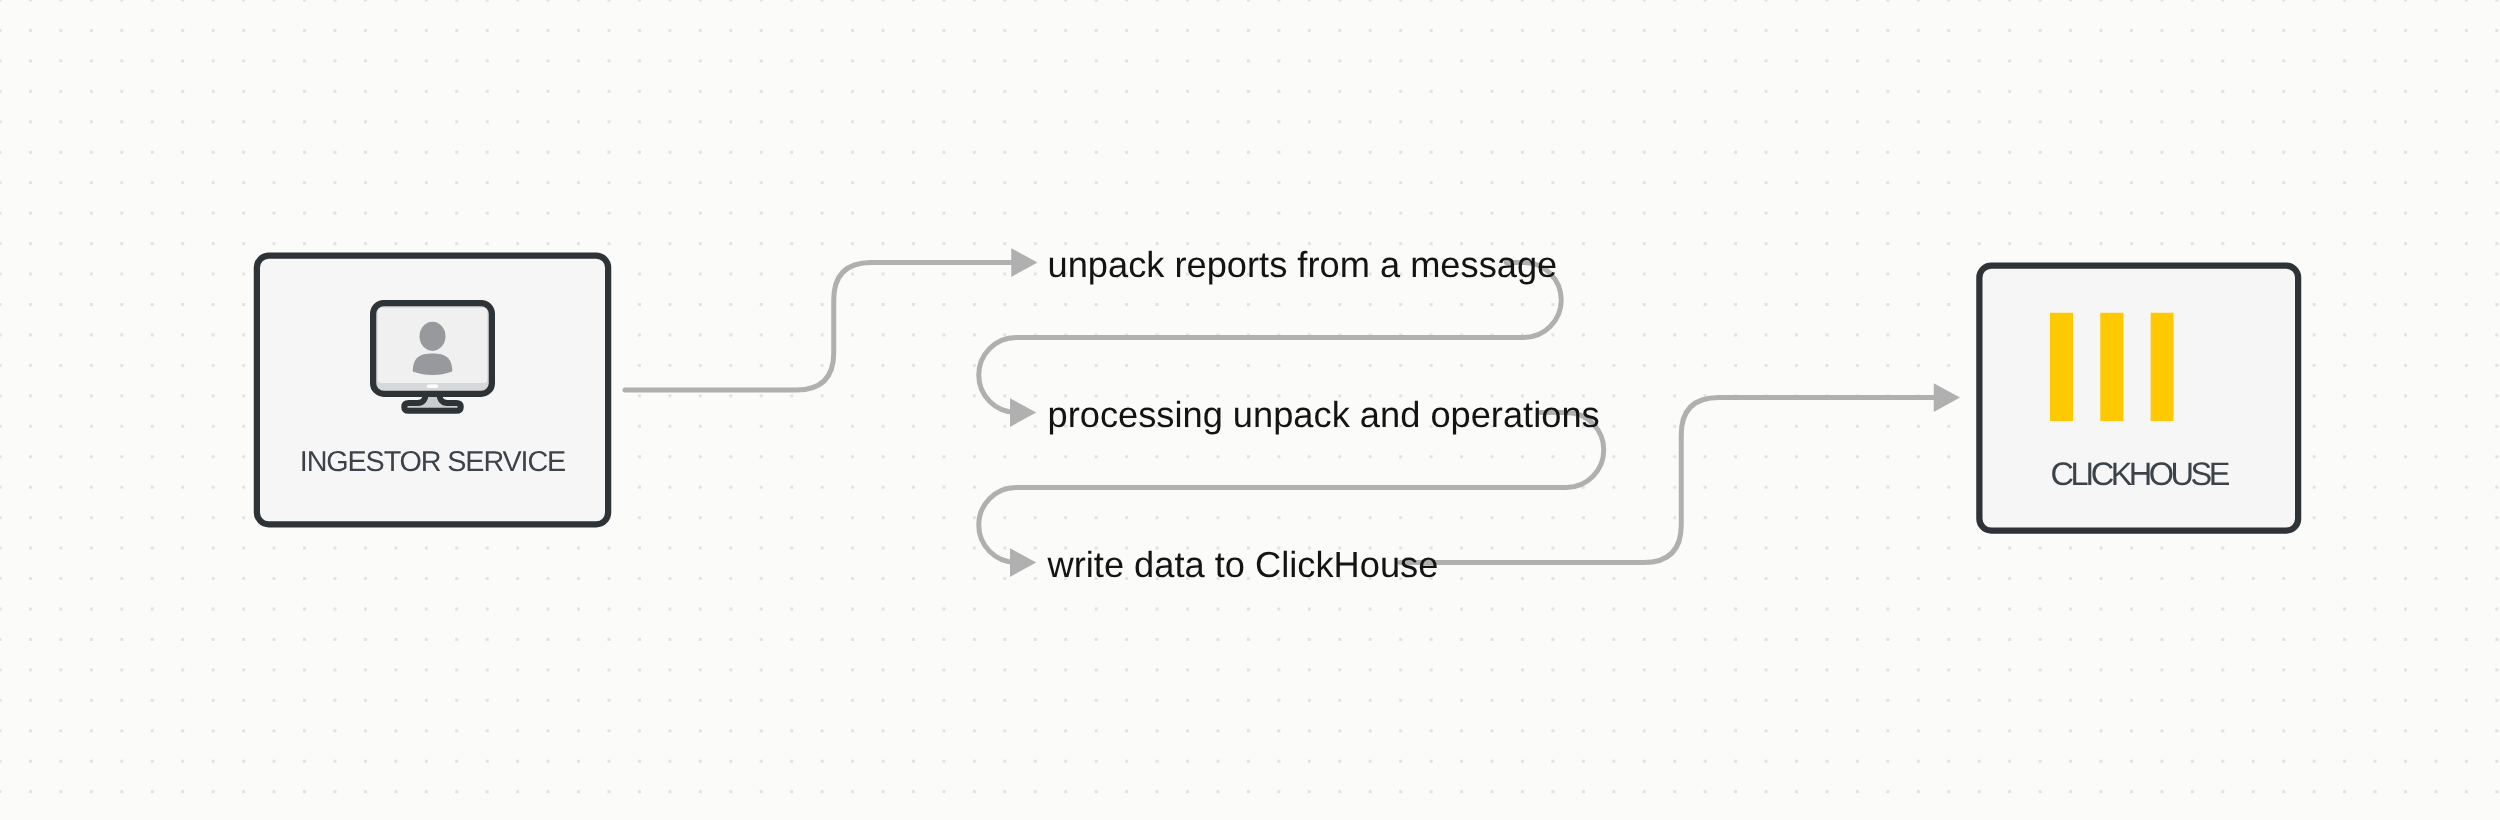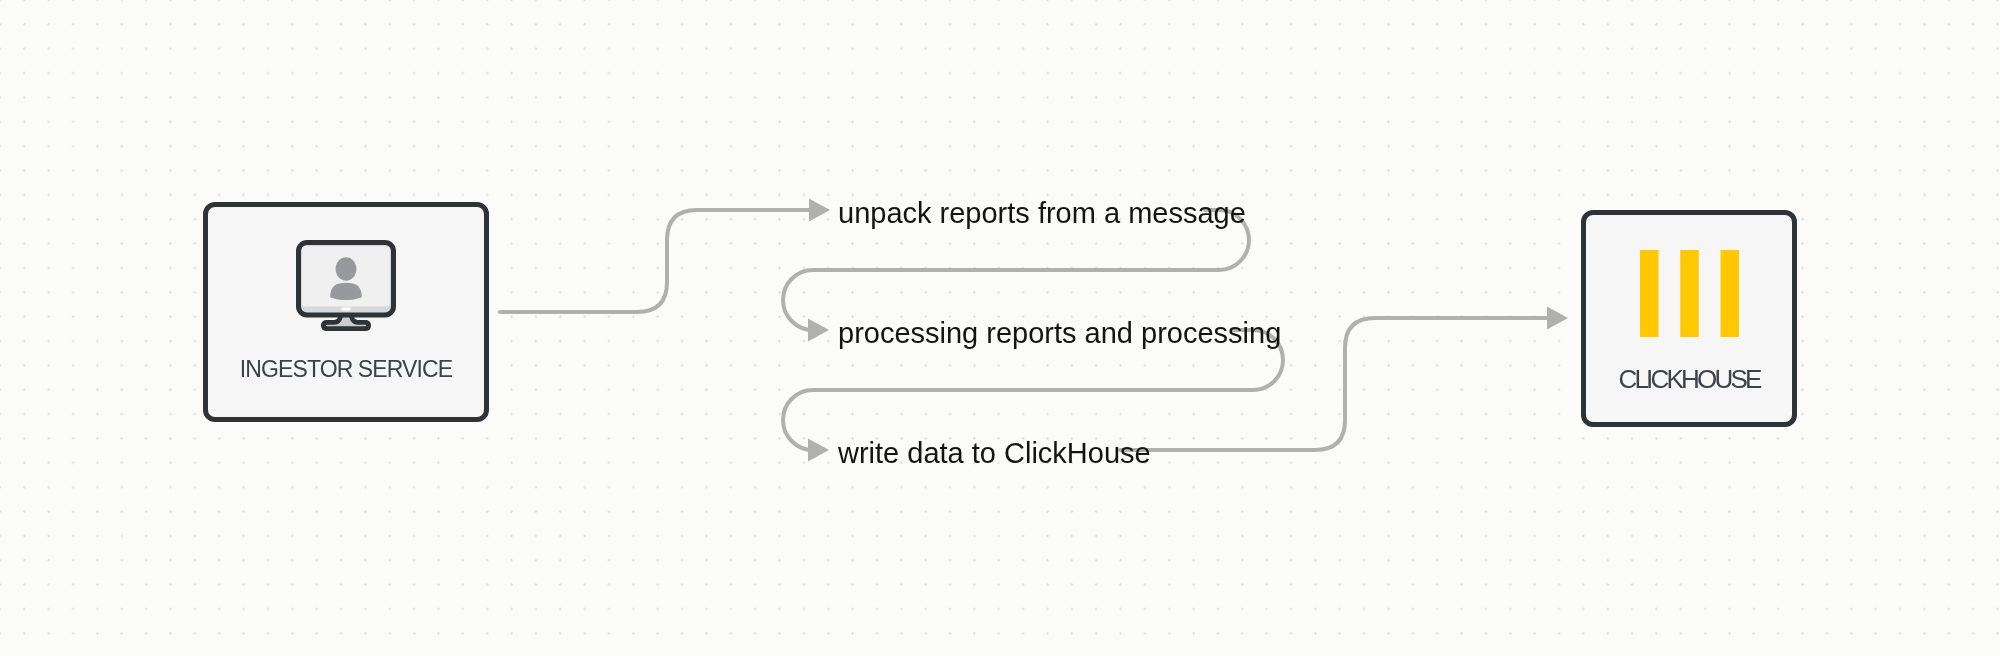--- a/index.html
+++ b/index.html
@@ -66,26 +66,26 @@
       <path d="M 45 71 C 45 78.5 43.5 82.4 38 82.4 L 31 82.4 Q 27.4 82.4 27.4 85.5 Q 27.4 88.6 31 88.6 L 69 88.6 Q 72.6 88.6 72.6 85.5 Q 72.6 82.4 69 82.4 L 62 82.4 C 56.5 82.4 55 78.5 55 71 Z" fill="var(--monitor-stand)" stroke="var(--node-border)" stroke-width="4.8" stroke-linejoin="round"></path>
       <rect x="2.5" y="2.5" width="95" height="72.5" rx="8.5" fill="var(--monitor-bezel)" stroke="var(--node-border)" stroke-width="5"></rect>
       <rect x="6.2" y="6.2" width="87.6" height="60.2" rx="3" fill="var(--monitor-screen)"></rect>
       <ellipse cx="50" cy="29" rx="10.4" ry="11.7" fill="var(--monitor-person)"></ellipse>
       <path d="M 34.2 57.2 C 34.2 46 40 42.8 50 42.8 C 60 42.8 65.8 46 65.8 57.2 C 55.5 61 44.5 61 34.2 57.2 Z" fill="var(--monitor-person)"></path>
       <rect x="45.4" y="67.6" width="9.2" height="2.8" rx="1.4" fill="var(--monitor-pill)"></rect>
     </svg>
     <div class="node-label" id="ingestor-label">INGESTOR SERVICE</div>
   </div>
 
-  <div class="node" id="clickhouse-node" style="left:1581px;top:210px;width:216px;height:217px;">
+  <div class="node" id="clickhouse-node" style="left:1581px;top:210px;width:260px;height:217px;">
     <svg class="node-icon" style="left:54px;top:35px;width:99px;height:87px;" viewBox="0 0 99 87" xmlns="http://www.w3.org/2000/svg" aria-hidden="true">
       <rect x="0" y="0" width="18.5" height="87" fill="var(--ch-yellow)"></rect>
       <rect x="40.25" y="0" width="18.5" height="87" fill="var(--ch-yellow)"></rect>
       <rect x="80.5" y="0" width="18.5" height="87" fill="var(--ch-yellow)"></rect>
     </svg>
     <div class="node-label" id="clickhouse-label">CLICKHOUSE</div>
   </div>
 
   <div class="step-label" style="left:838px;top:210px;">unpack reports from a message</div>
-  <div class="step-label" style="left:838px;top:330px;">processing reports and processing</div>
+  <div class="step-label" style="left:838px;top:330px;">processing unpack and operations</div>
   <div class="step-label" style="left:838px;top:450px;">write data to ClickHouse</div>
 
 </div>
 
 </body></html>

